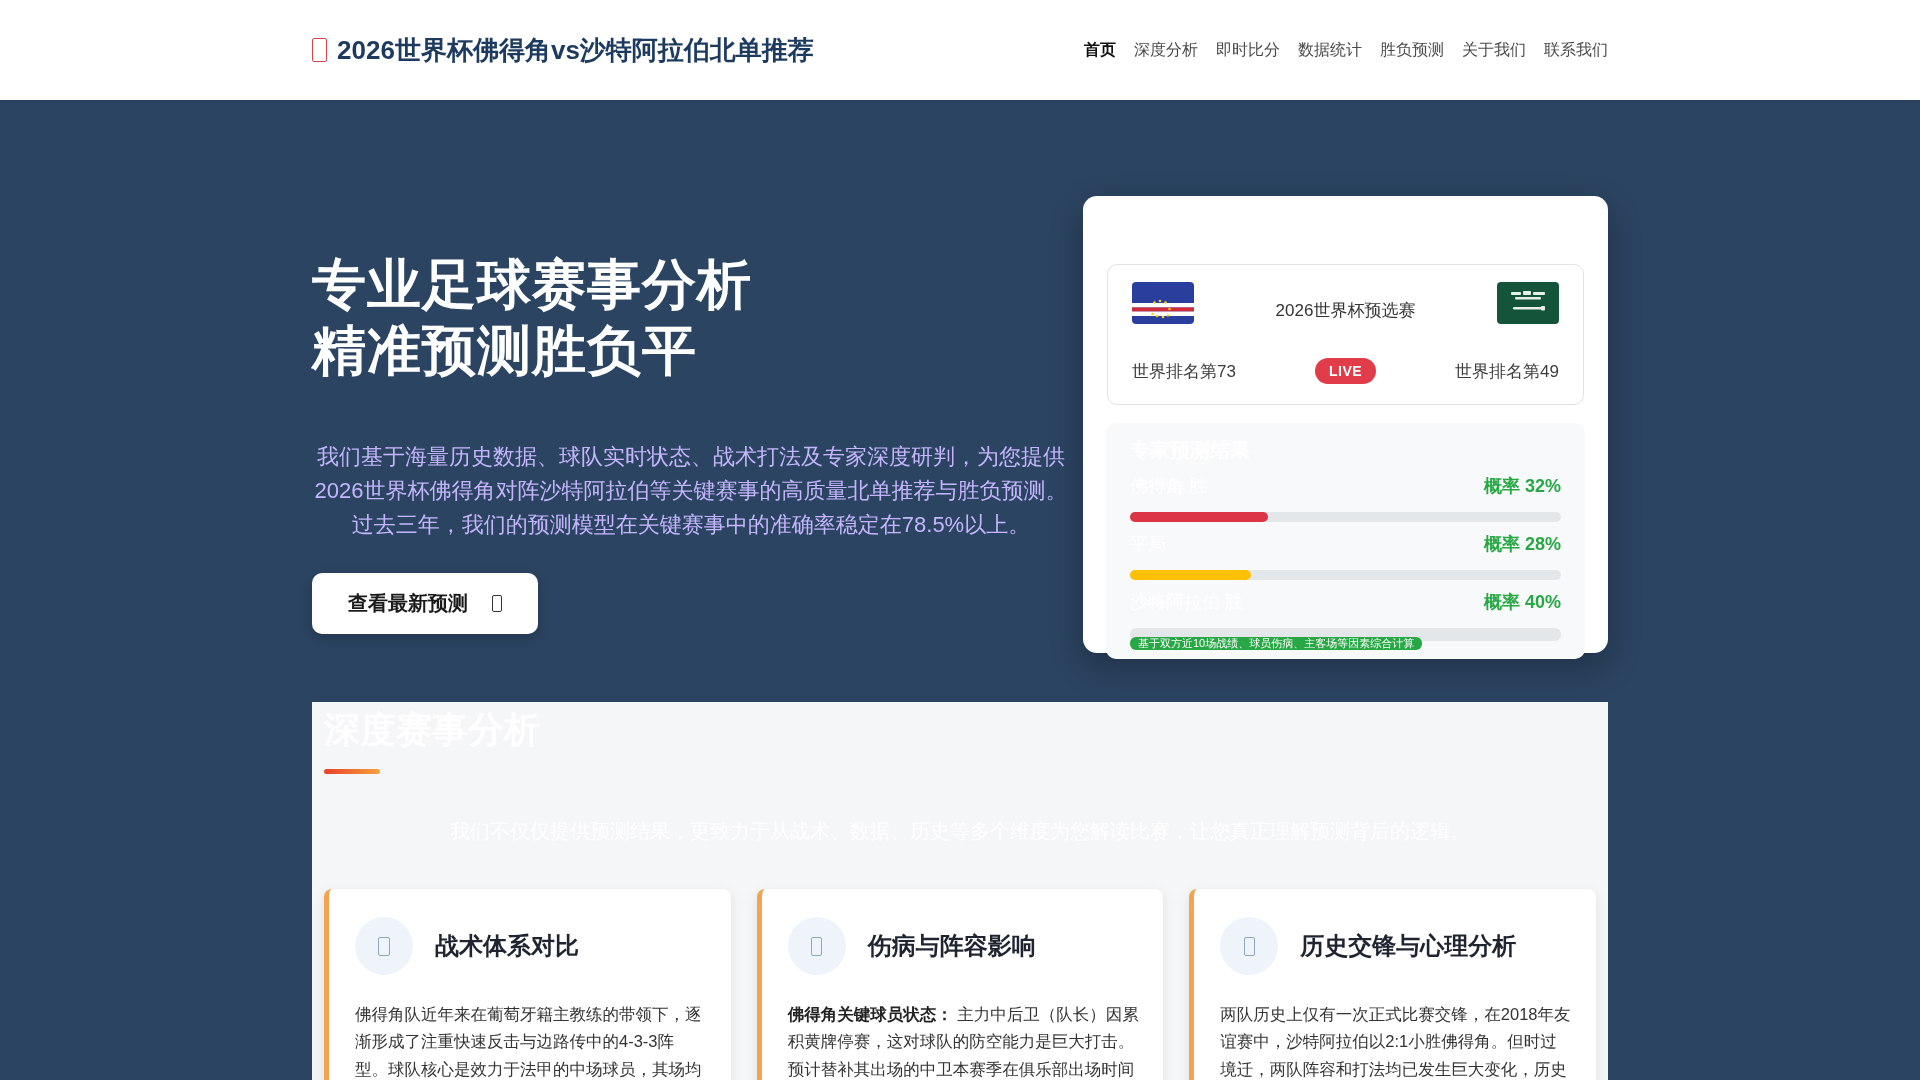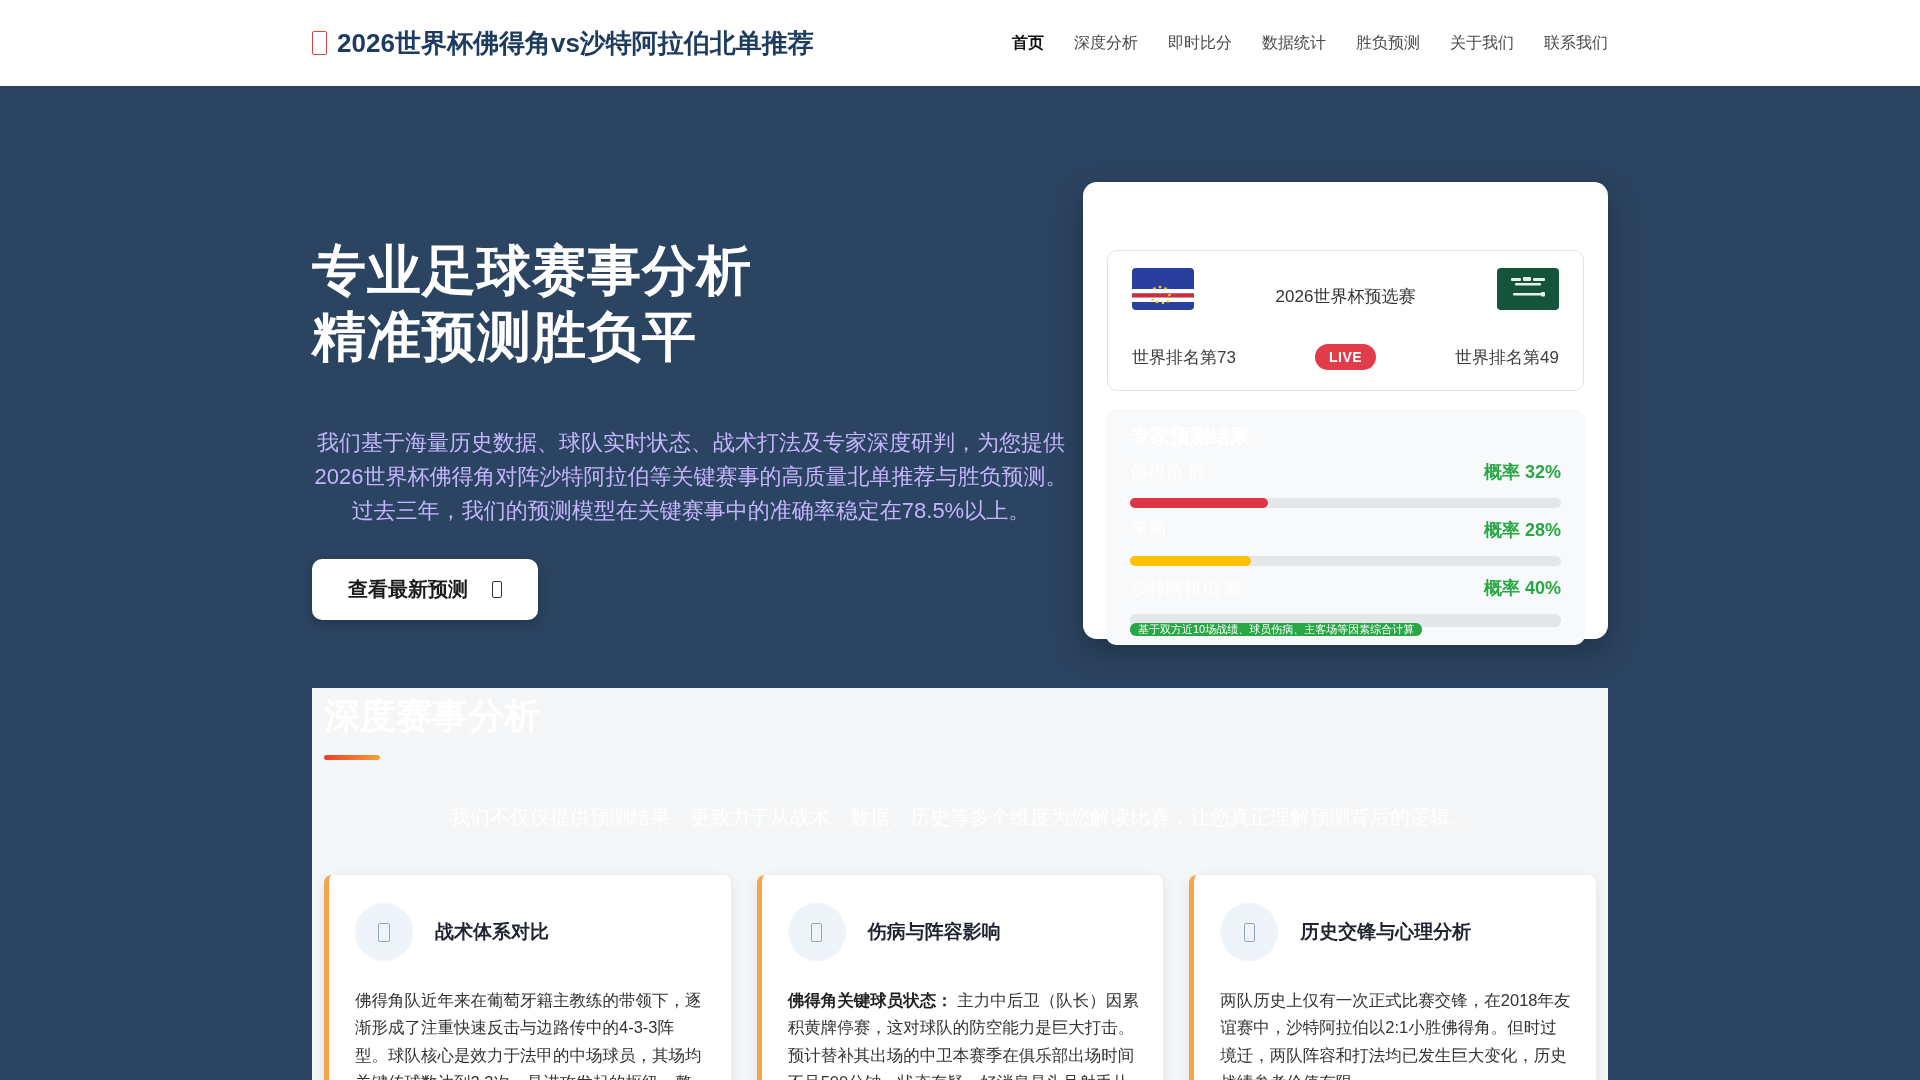--- a/index.html
+++ b/index.html
@@ -4,26 +4,26 @@
 <style>
   * { box-sizing: border-box; margin: 0; padding: 0; }
   html, body { width: 1920px; height: 1080px; overflow: hidden; }
   body {
     font-family: "Liberation Sans", "DejaVu Sans", sans-serif;
     background: #2b4461;
   }
   .container { width: 1296px; margin: 0 auto; position: relative; }
 
   
-  .navbar { height: 86px; background: #ffffff; box-shadow: 0 1px 4px rgba(0,0,0,.08); position: relative; z-index: 5; }
+  .navbar { height: 100px; background: #ffffff; box-shadow: 0 1px 4px rgba(0,0,0,.08); position: relative; z-index: 5; }
   .navbar .container { height: 100%; display: flex; align-items: center; justify-content: space-between; }
   .logo { display: flex; align-items: center; gap: 10px; font-size: 26px; font-weight: 700; color: #1d3a5f; }
   .tofu { display: inline-block; width: .58em; height: .95em; border: 1.6px solid currentColor; border-radius: 2px; vertical-align: -0.08em; }
   .logo .tofu { color: #d64545; }
-  .nav-links { display: flex; align-items: center; gap: 30px; }
+  .nav-links { display: flex; align-items: center; gap: 18px; }
   .nav-links a { text-decoration: none; font-size: 16px; color: #4a4a4a; cursor: pointer; }
   .nav-links a.active { color: #111111; font-weight: 700; }
 
   
   .hero { height: 602px; position: relative; }
   .hero-left { position: absolute; left: 0; top: 152px; width: 775px; }
   .hero-title { color: #ffffff; font-size: 54px; font-weight: 700; line-height: 1.22; letter-spacing: 1px; }
   .hero-desc { margin-top: 56px; width: 758px; color: #c4b5fd; font-size: 22px; line-height: 1.56; text-align: center; }
   .cta-btn { margin-top: 30px; display: inline-flex; align-items: center; gap: 24px;
     background: #ffffff; color: #1a1a1a; border: none; border-radius: 10px;
@@ -60,21 +60,21 @@
   .analysis-title { color: #ffffff; font-size: 36px; font-weight: 700; }
   .title-bar { width: 56px; height: 5px; border-radius: 3px; margin-top: 14px;
     background: linear-gradient(90deg, #e8402c, #f6a13b); }
   .analysis-sub { margin-top: 44px; text-align: center; color: #ffffff; font-size: 20px; }
   .cards-row { margin-top: 44px; display: flex; gap: 26px; align-items: stretch; }
   .a-card { flex: 1 1 0; background: #ffffff; border-left: 5px solid #f3a44c; border-radius: 8px;
     box-shadow: 0 4px 14px rgba(0,0,0,.09); padding: 28px 24px 30px 26px; min-height: 300px; }
   .a-card-head { display: flex; align-items: center; gap: 22px; }
   .icon-circle { width: 58px; height: 58px; border-radius: 50%; background: #eef4fa;
     display: flex; align-items: center; justify-content: center; color: #8fa7bc; font-size: 20px; flex: 0 0 auto; }
-  .a-card-title { font-size: 19px; font-weight: 700; color: #1f2430; }
+  .a-card-title { font-size: 24px; font-weight: 700; color: #1f2430; }
   .a-card-body { margin-top: 26px; font-size: 16.5px; line-height: 1.66; color: #333333; }
   .a-card-body .lead { font-weight: 700; color: #222; }
 </style>
 </head>
 <body>
 
 <header class="navbar">
   <div class="container">
     <div class="logo">
       <span class="tofu"></span>

